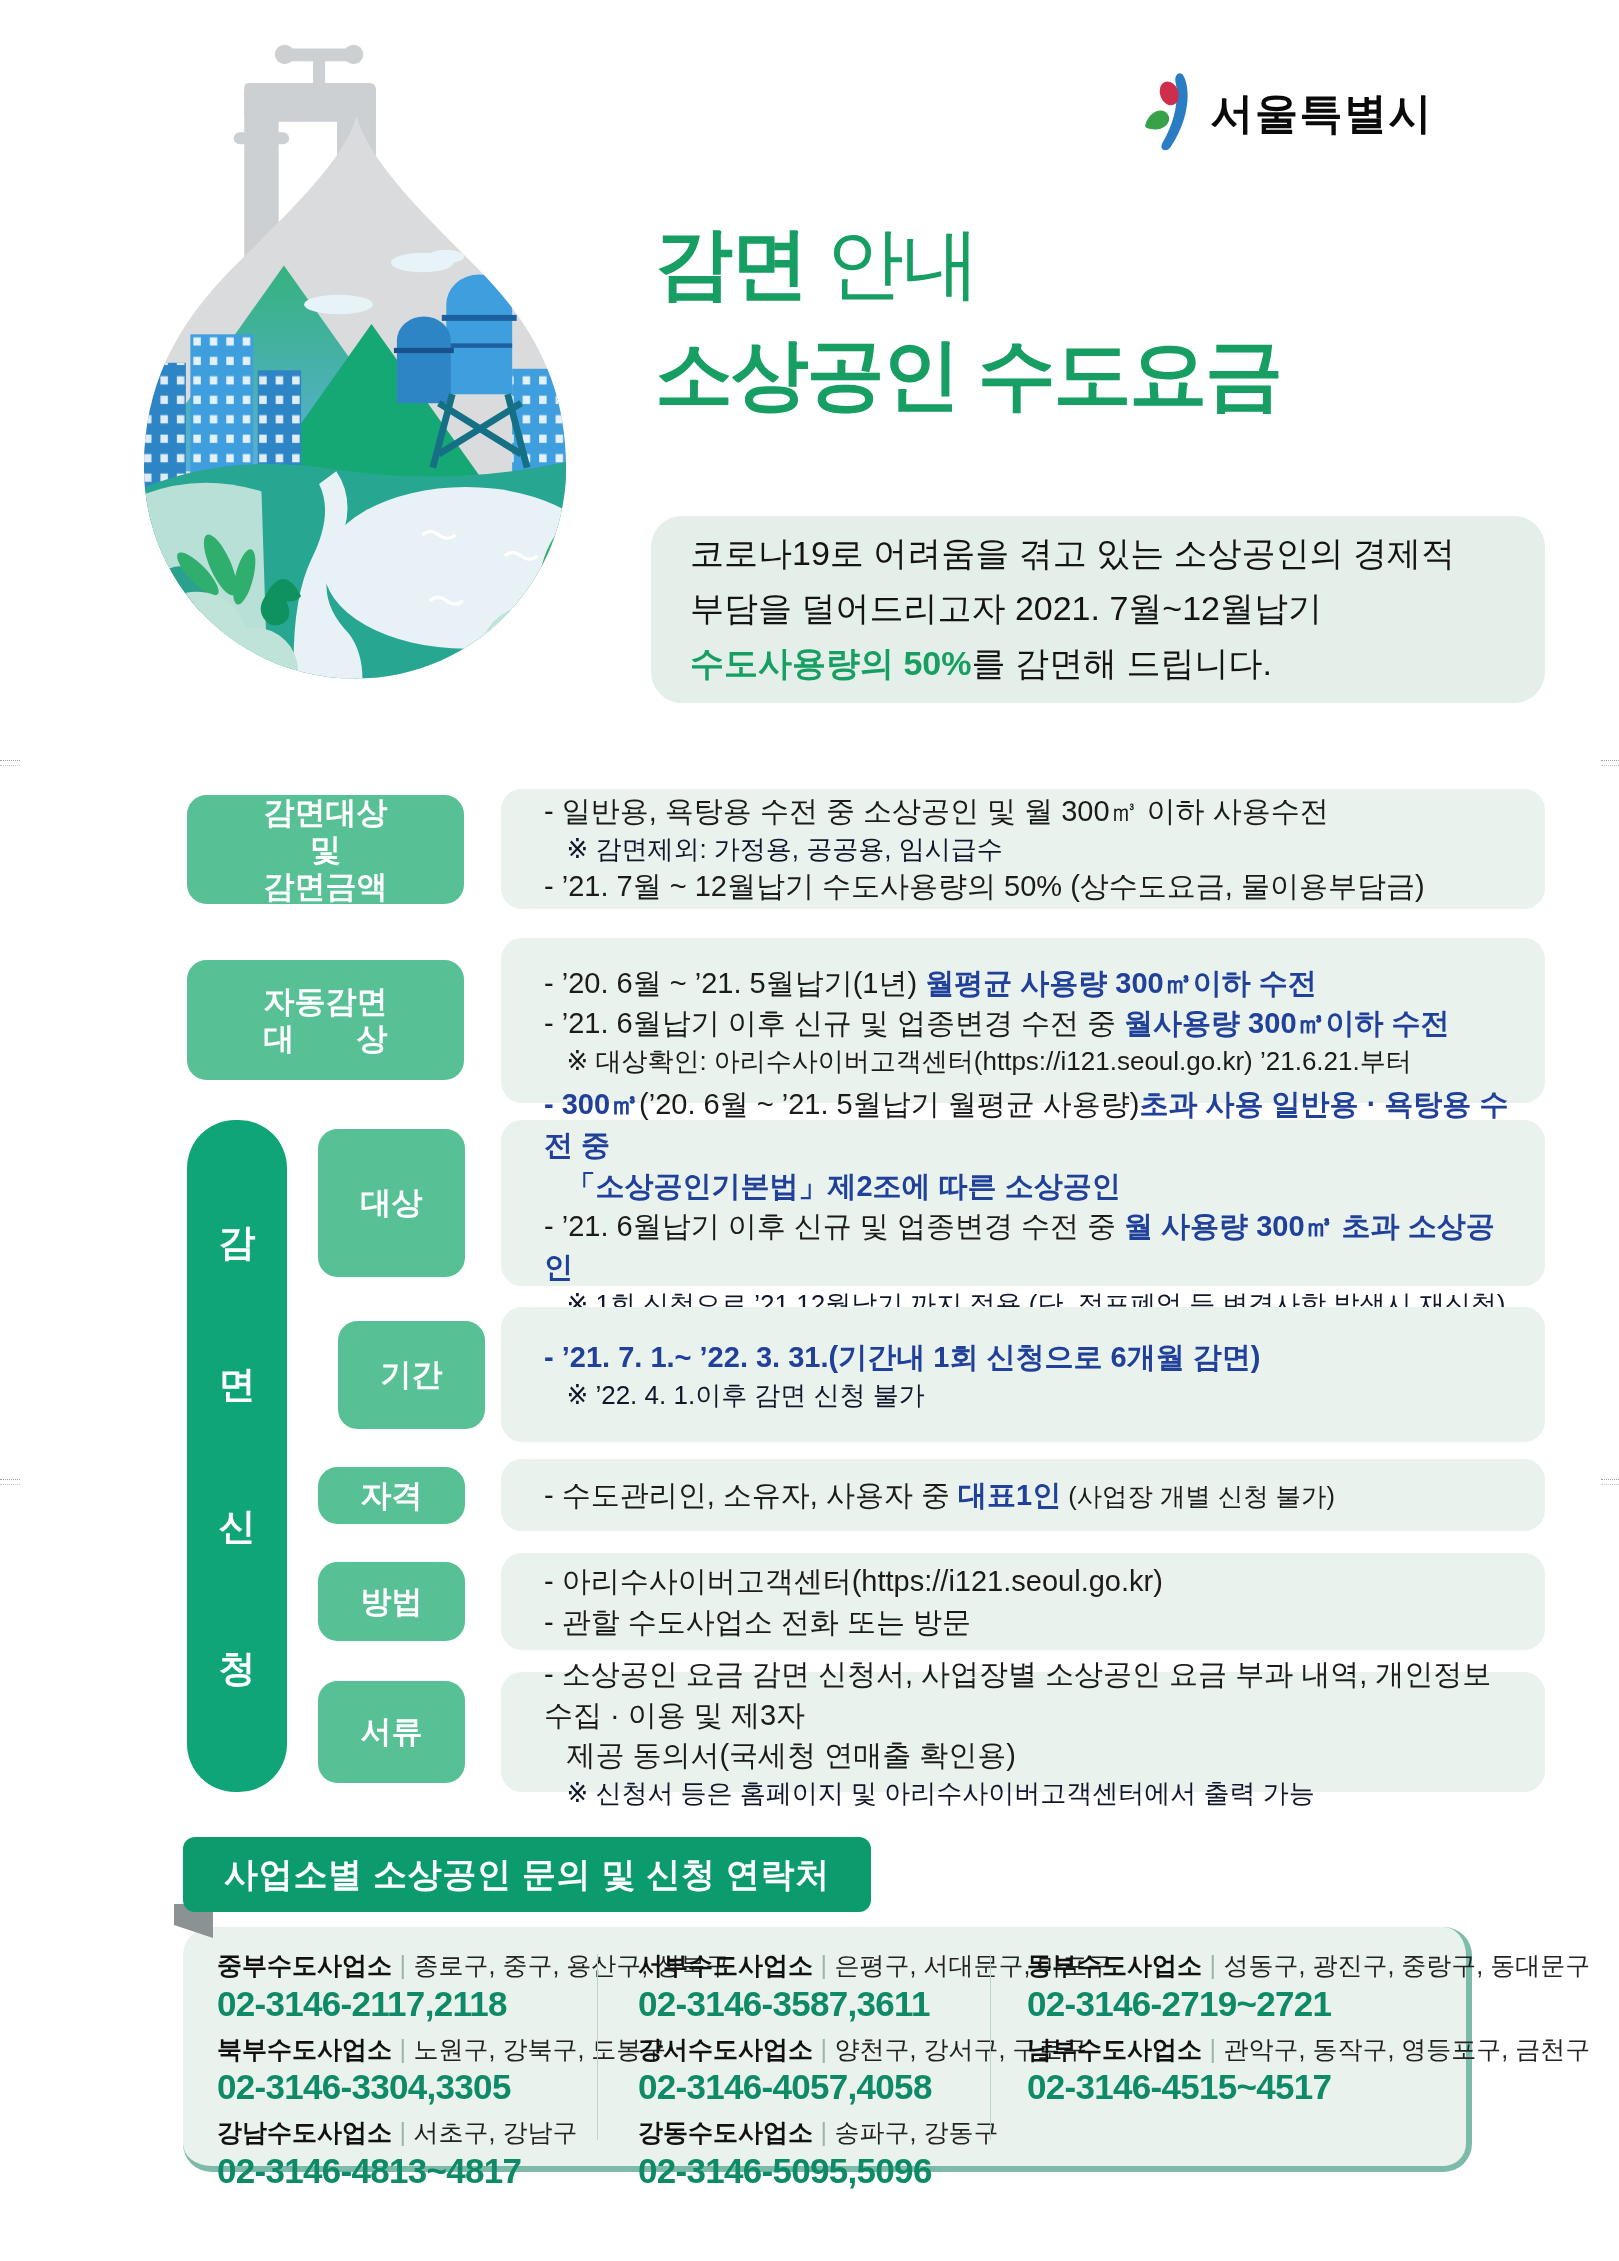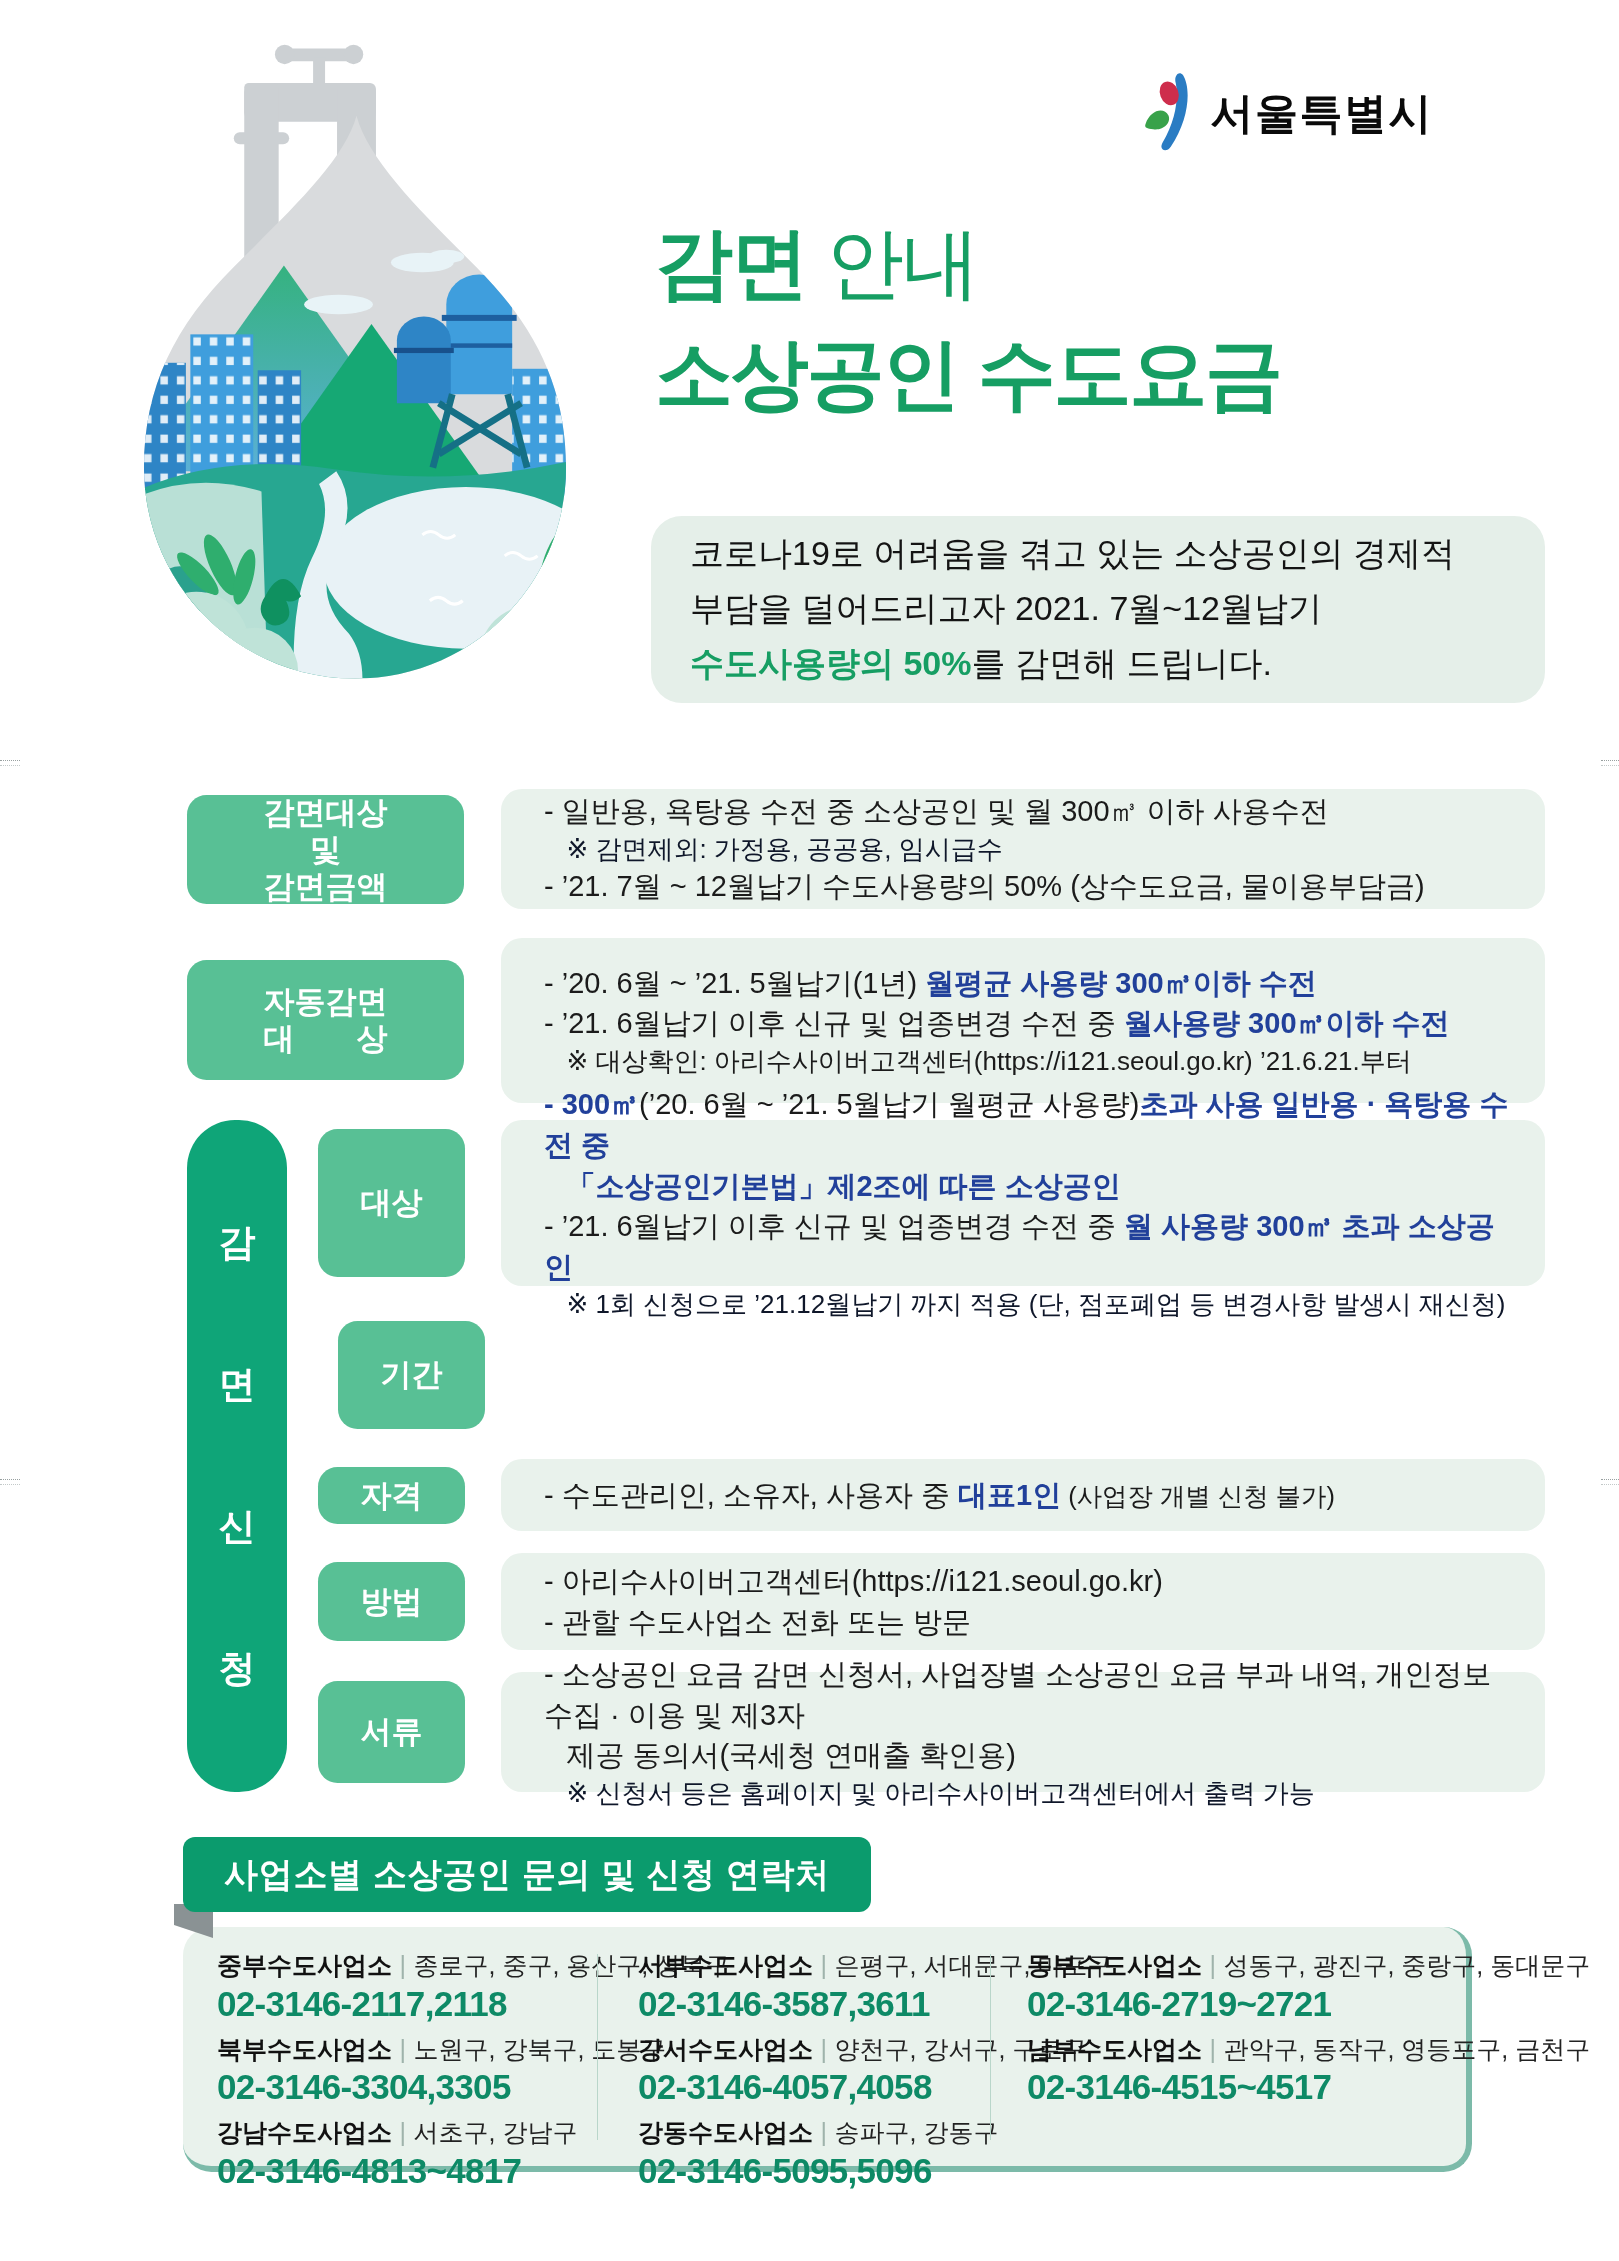--- a/index.html
+++ b/index.html
@@ -233,20 +233,24 @@
   <div class="content-box" style="top:1120px;height:166px;">
       <div class="line ind0"><span class="seg blue">- 300㎥</span><span class="seg plain">(’20. 6월 ~ ’21. 5월납기 월평균 사용량)</span><span class="seg blue">초과 사용 일반용 · 욕탕용 수전 중</span></div>
       <div class="line ind1"><span class="seg blue">「소상공인기본법」제2조에 따른 소상공인</span></div>
       <div class="line ind0"><span class="seg plain">- ’21. 6월납기 이후 신규 및 업종변경 수전 중 </span><span class="seg blue">월 사용량 300㎥ 초과 소상공인</span></div>
       <div class="line ind1 sm"><span class="seg red">※ 1회 신청으로 ’21.12월납기 까지 적용 (단, 점포폐업 등 변경사항 발생시 재신청)</span></div>
     </div>
 
   <div class="label-box label-sub" style="top:1321px;height:108px;margin-left:20px;">
       <span>기간</span>
     </div>
+  <div class="content-box" style="top:1307px;height:135px;">
+      <div class="line ind0"><span class="seg blue">- ’21. 7. 1.~ ’22. 3. 31.(기간내 1회 신청으로 6개월 감면)</span></div>
+      <div class="line ind1 sm"><span class="seg red">※ ’22. 4. 1.이후 감면 신청 불가</span></div>
+    </div>
 
   <div class="label-box label-sub" style="top:1467px;height:57px;">
       <span>자격</span>
     </div>
   <div class="content-box" style="top:1459px;height:72px;">
       <div class="line ind0"><span class="seg plain">- 수도관리인, 소유자, 사용자 중 </span><span class="seg blue">대표1인</span><span class="seg paren"> (사업장 개별 신청 불가)</span></div>
     </div>
 
   <div class="label-box label-sub" style="top:1562px;height:79px;">
       <span>방법</span>

